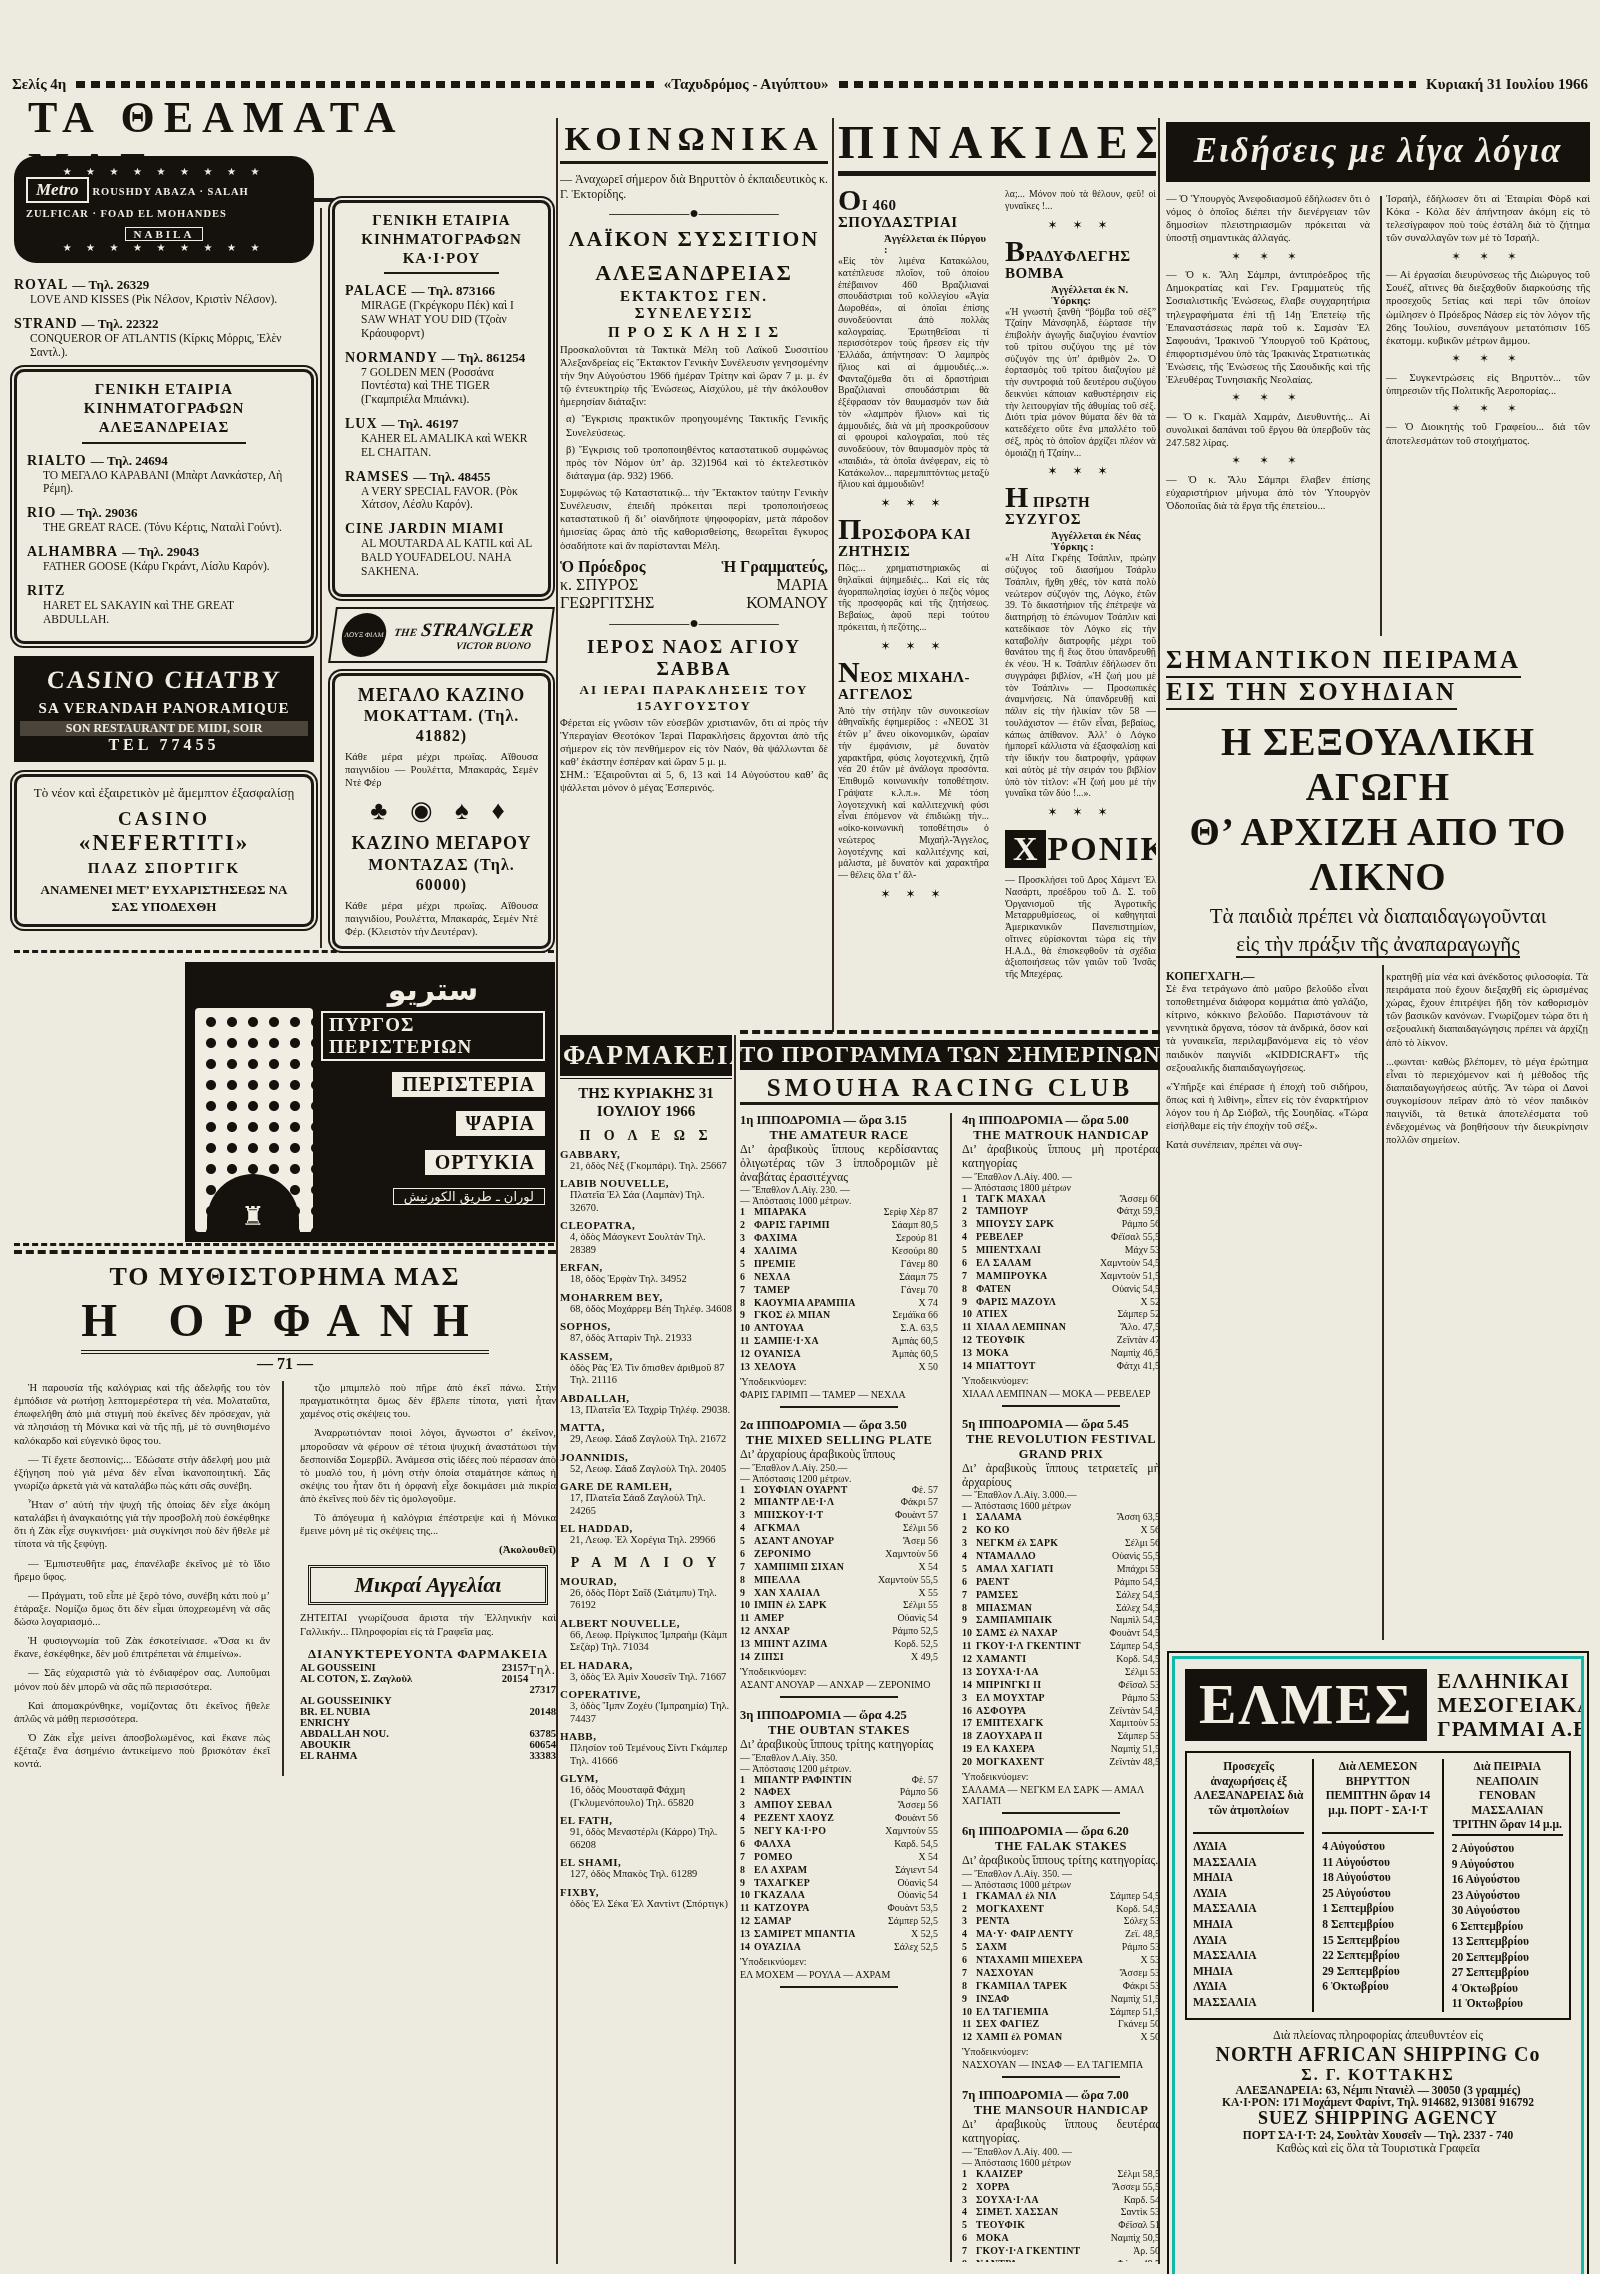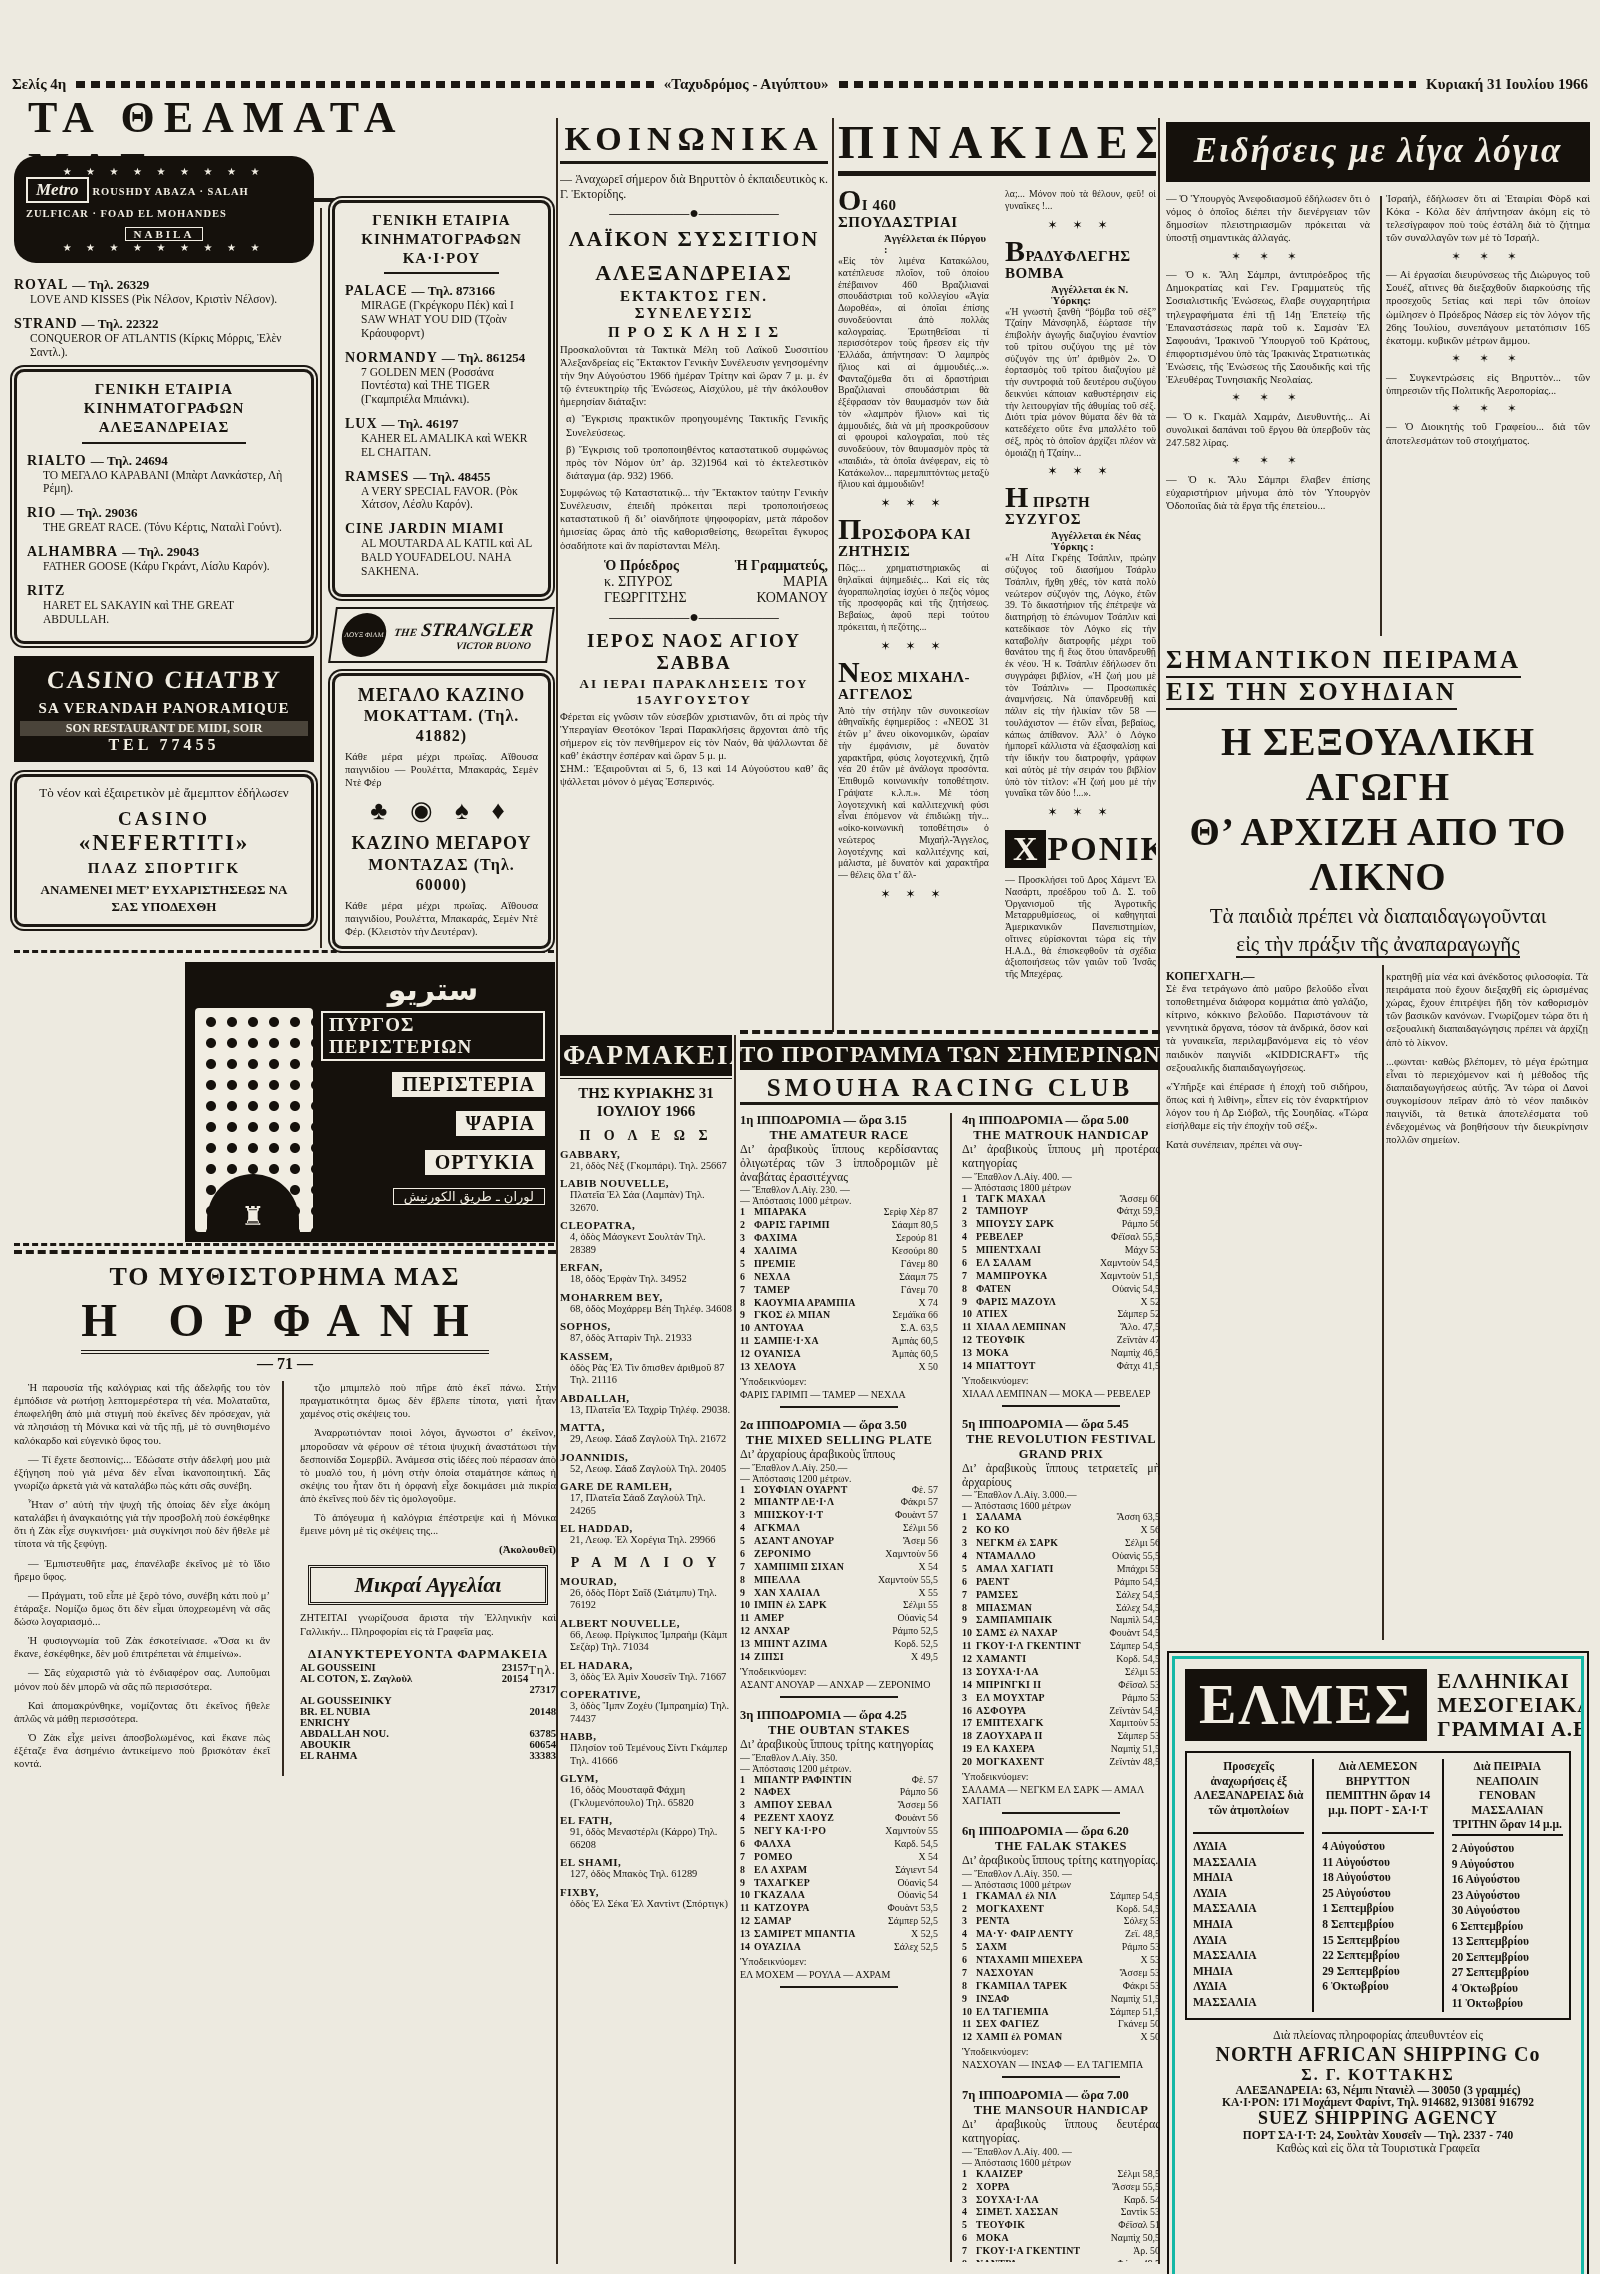--- a/index.html
+++ b/index.html
@@ -62,21 +62,21 @@
   .pitem{background:#f1ede2;color:#15110c;font-weight:bold;font-size:20px;padding:1px 10px;margin:7px 0;letter-spacing:1px;}
   .parab2{font-family:"DejaVu Sans",sans-serif;font-size:13px;border:1px solid #f1ede2;padding:0 10px;margin-top:6px;}
   
   #colB{position:absolute;left:560px;top:120px;width:268px;height:912px;overflow:hidden;}
   .sect-title{font-size:34px;font-weight:bold;letter-spacing:6px;text-align:center;
      border-bottom:3px solid #1c1813;padding-bottom:3px;margin-bottom:8px;}
   .dotline{text-align:center;font-size:16px;line-height:10px;margin:6px 0;}
   .kx-h1{font-size:22px;font-weight:bold;text-align:center;letter-spacing:2px;margin:8px 0 2px;}
   .kx-h2{font-size:15px;font-weight:bold;text-align:center;letter-spacing:2px;margin:2px 0;}
   .agenda{margin:4px 0;padding-left:6px;}
-  .sign{display:flex;justify-content:flex-start;font-size:14px;margin-top:6px;margin-left:44px;}
+  .sign{display:flex;justify-content:flex-start;font-size:16px;margin-top:6px;}
   
   #colC{position:absolute;left:838px;top:116px;width:318px;height:918px;overflow:hidden;}
   #pk-title{font-size:46px;font-weight:bold;letter-spacing:8px;border-bottom:5px solid #1c1813;
      display:inline-block;padding:0 6px 2px 0;margin-bottom:8px;}
   .pk-cols{display:flex;gap:16px;}
   .pk-col{width:151px;overflow:hidden;height:840px;}
   .pk-head{font-size:15px;font-weight:bold;letter-spacing:.5px;margin:4px 0 2px;}
   .pk-head::first-letter{font-size:30px;line-height:.8;}
   .pk-lead{font-size:10.6px;font-weight:bold;margin-left:46px;}
   .xron{display:flex;align-items:center;margin:10px 0 6px;}
@@ -234,21 +234,21 @@
     </div>
 
     <div class="chatby">
       <div class="c1">CASINO CHATBY</div>
       <div class="c2">SA VERANDAH PANORAMIQUE</div>
       <div class="c3">SON RESTAURANT DE MIDI, SOIR</div>
       <div class="c4">TEL 77455</div>
     </div>
 
     <div class="adbox">
-      <div class="ctr small" style="font-size:13px">Τὸ νέον καὶ ἐξαιρετικὸν μὲ ἄμεμπτον ἐδήλωσεν</div>
+      <div class="ctr small" style="font-size:13px">Τὸ νέον καὶ ἐξαιρετικὸν μὲ ἄμεμπτον ἐξασφαλίσῃ</div>
       <div class="ctr b" style="font-size:19px;letter-spacing:3px;margin-top:6px">CASINO</div>
       <div class="ctr b" style="font-size:23px;letter-spacing:2px">«NEFERTITI»</div>
       <div class="ctr b" style="font-size:15px;letter-spacing:2px;margin:4px 0">ΠΛΑΖ ΣΠΟΡΤΙΓΚ</div>
       <div class="ctr b" style="font-size:13px;line-height:1.35">ΑΝΑΜΕΝΕΙ ΜΕΤ’ ΕΥΧΑΡΙΣΤΗΣΕΩΣ ΝΑ ΣΑΣ ΥΠΟΔΕΧΘΗ</div>
     </div>
   </div>
 
   <div id="colA2">
     <div class="adbox" style="margin-top:0">
       <div class="cap">ΓΕΝΙΚΗ ΕΤΑΙΡΙΑ ΚΙΝΗΜΑΤΟΓΡΑΦΩΝ ΚΑ·Ι·ΡΟΥ</div>

